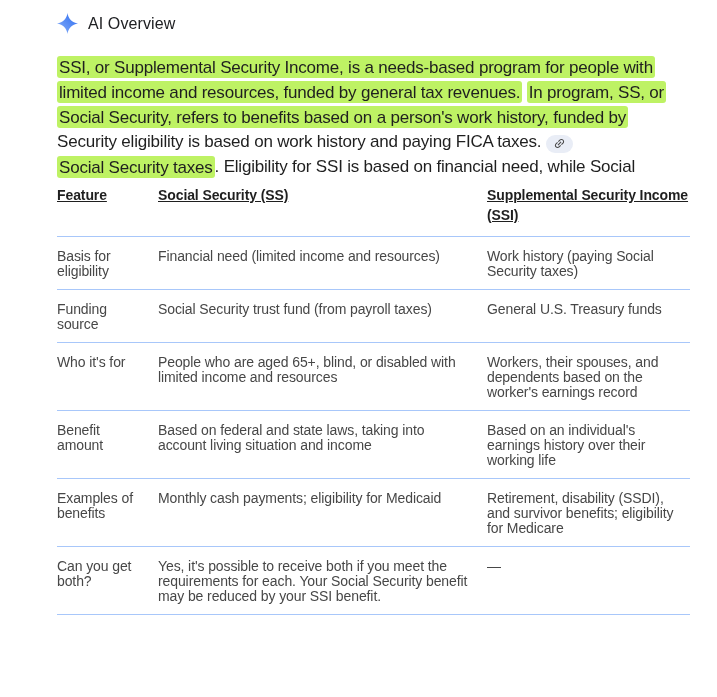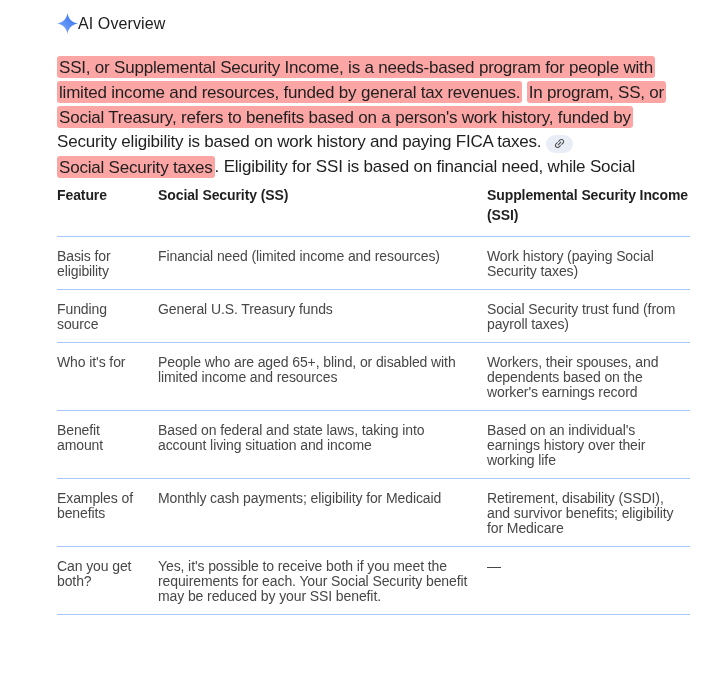--- a/index.html
+++ b/index.html
@@ -13,20 +13,21 @@
     position: relative;
     width: 717px;
     height: 697px;
     overflow: hidden;
     background: #ffffff;
   }
   
   .hdr {
     display: flex;
     align-items: center;
+    gap: 10px;
     padding: 13px 3px 0 57px;
     height: 34px;
   }
   .hdr .spark { width: 21px; height: 21px; flex: 0 0 auto; }
   .hdr-label {
     font-size: 16px;
     font-weight: 500;
     letter-spacing: 0.1px;
     color: #202124;
   }
@@ -37,21 +38,21 @@
     font-size: 17px;
     letter-spacing: -0.2px;
     color: #1f1f1f;
   }
   .sum-line {
     height: 25px;
     line-height: 25px;
     white-space: pre;
   }
   .hl {
-    background: #fca5a5;
+    background: #bef264;
     padding: 1.5px 2px;
     border-radius: 3px;
   }
   .chip {
     display: inline-flex;
     align-items: center;
     justify-content: center;
     width: 27px;
     height: 18px;
     border-radius: 10px;
@@ -74,20 +75,21 @@
     grid-template-columns: 101px 329px 203px;
     border-bottom: 1px solid #a8c7fa;
     padding: 12px 0 10px;
   }
   .trow > div { padding-right: 14px; line-height: 15px; }
   .trow > div:last-child { padding-right: 0; }
   .thead {
     padding: 0 0 11px;
     font-weight: 700;
     color: #1f1f1f;
+    text-decoration: underline;
   }
   .thead > div { line-height: 20px; }
 </style>
 </head>
 <body>
 
 <div class="page">
 
   <div class="hdr">
     <span class="spark">
@@ -100,21 +102,21 @@
         </defs>
         <path fill="url(#sparkGrad)" d="M12 0c.75 6.4 5.1 10.75 12 12-6.9 1.25-11.25 5.6-12 12-.75-6.4-5.1-10.75-12-12C6.9 10.75 11.25 6.4 12 0z"></path>
       </svg>
     </span>
     <span class="hdr-label">AI Overview</span>
   </div>
 
   <div class="summary">
     <div class="sum-line"><span class="hl">SSI, or Supplemental Security Income, is a needs-based program for people with</span></div>
     <div class="sum-line"><span class="hl">limited income and resources, funded by general tax revenues.</span><span> </span><span class="hl">In program, SS, or</span></div>
-    <div class="sum-line"><span class="hl">Social Treasury, refers to benefits based on a person's work history, funded by</span></div>
+    <div class="sum-line"><span class="hl">Social Security, refers to benefits based on a person's work history, funded by</span></div>
     <div class="sum-line"><span>Security eligibility is based on work history and paying FICA taxes.</span><span class="chip"><svg width="13" height="13" viewBox="0 0 24 24" fill="#474747">
             <path d="M3.9 12c0-1.71 1.39-3.1 3.1-3.1h4V7H7c-2.76 0-5 2.24-5 5s2.24 5 5 5h4v-1.9H7c-1.71 0-3.1-1.39-3.1-3.1zM8 13h8v-2H8v2zm9-6h-4v1.9h4c1.71 0 3.1 1.39 3.1 3.1s-1.39 3.1-3.1 3.1h-4V17h4c2.76 0 5-2.24 5-5s-2.24-5-5-5z"></path>
           </svg></span></div>
     <div class="sum-line"><span class="hl">Social Security taxes</span><span>. Eligibility for SSI is based on financial need, while Social</span></div>
   </div>
 
   <div class="tbl">
     <div class="trow thead">
       <div>Feature</div>
       <div>Social Security (SS)</div>
@@ -122,22 +124,22 @@
     </div>
 
     <div class="trow">
       <div>Basis for eligibility</div>
       <div>Financial need (limited income and resources)</div>
       <div>Work history (paying Social Security taxes)</div>
     </div>
 
     <div class="trow">
       <div>Funding source</div>
+      <div>Social Security trust fund (from payroll taxes)</div>
       <div>General U.S. Treasury funds</div>
-      <div>Social Security trust fund (from payroll taxes)</div>
     </div>
 
     <div class="trow">
       <div>Who it's for</div>
       <div>People who are aged 65+, blind, or disabled with limited income and resources</div>
       <div>Workers, their spouses, and dependents based on the worker's earnings record</div>
     </div>
 
     <div class="trow">
       <div>Benefit amount</div>

